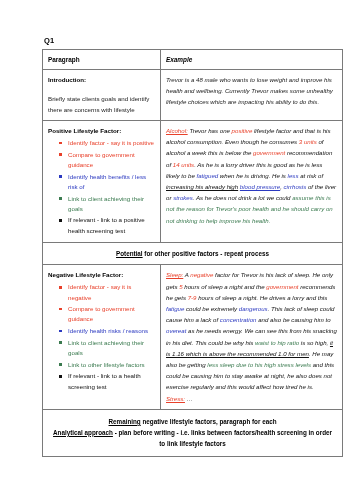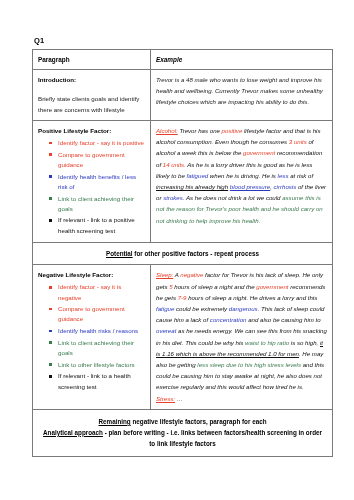--- a/index.html
+++ b/index.html
@@ -13,21 +13,21 @@
     overflow: hidden;
     font-family: "Liberation Sans", sans-serif;
     color: #000000;
     -webkit-font-smoothing: antialiased;
   }
   .page {
     position: relative;
     width: 354px;
     height: 500px;
     box-sizing: border-box;
-    padding: 36px 24px 0 32px;
+    padding: 36px 24px 0 42px;
   }
   .q-label {
     font-size: 7.5px;
     font-weight: bold;
     letter-spacing: 0.1px;
     margin: 0 0 3px 2px;
     line-height: 10px;
   }
   table.plan {
     width: 300px;

